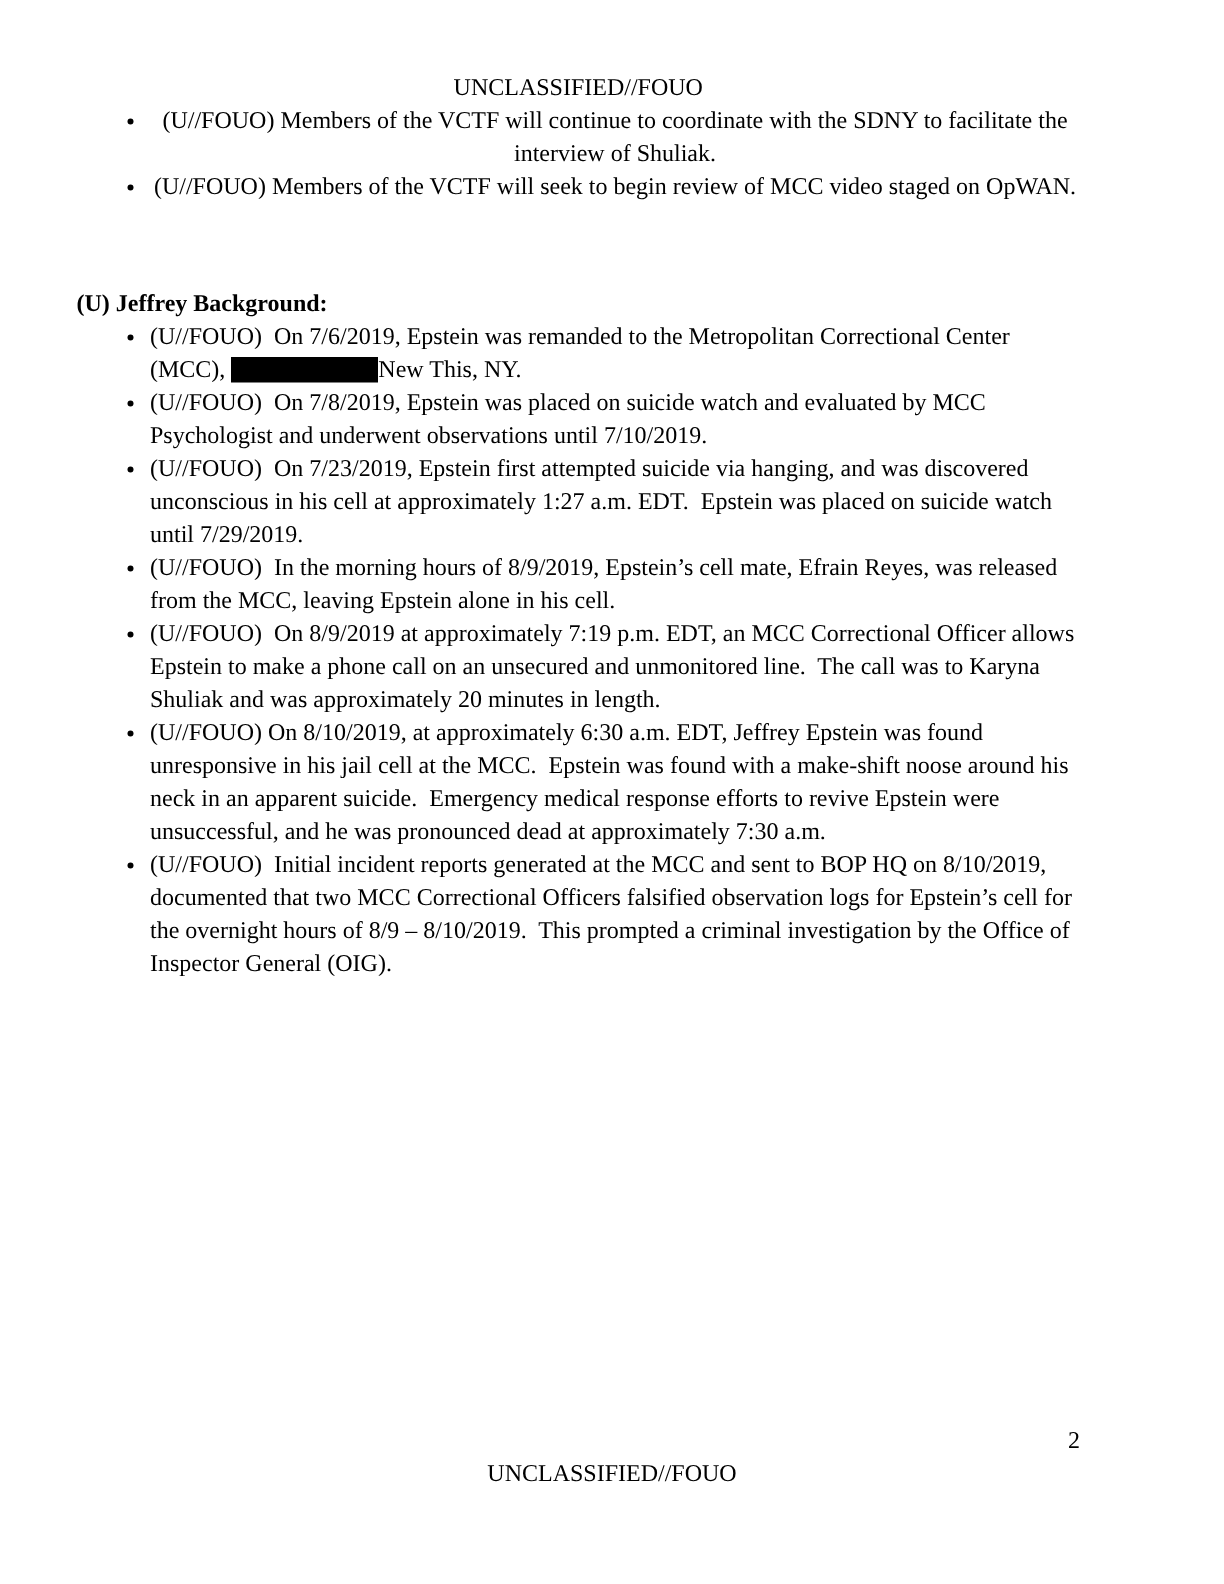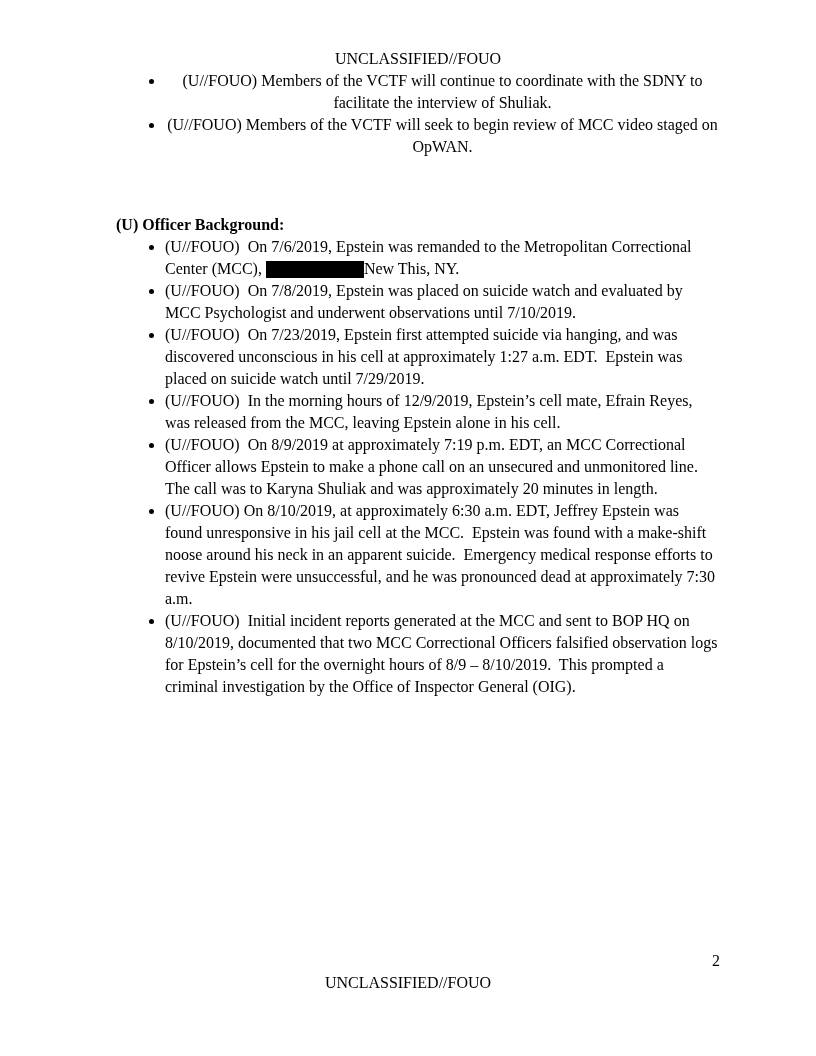--- a/index.html
+++ b/index.html
@@ -11,21 +11,21 @@
     position: relative;
     width: 816px;
     height: 1056px;
     margin: 0 auto;
     background: #ffffff;
     font-family: "Liberation Serif", "DejaVu Serif", serif;
     font-size: 16px;
     line-height: 22px;
     color: #000000;
     box-sizing: border-box;
-    padding: 48px 96px 0 116px;
+    padding: 48px 96px 0 51px;
     overflow: hidden;
   }
   .banner {
     text-align: center;
     white-space: pre-wrap;
   }
   .content-block {
     white-space: pre-wrap;
   }
   ul.doc-list {
@@ -79,34 +79,34 @@
 
   <ul class="doc-list top-list">
     <li>
       <span class="content-block">(U//FOUO) Members of the VCTF will continue to coordinate with the SDNY to facilitate the interview of Shuliak.</span>
     </li>
     <li>
       <span class="content-block">(U//FOUO) Members of the VCTF will seek to begin review of MCC video staged on OpWAN.</span>
     </li>
   </ul>
 
-  <div class="section-heading">(U) Officer Background:</div>
+  <div class="section-heading">(U) Jeffrey Background:</div>
 
   <ul class="doc-list background-list">
     <li>
       <span class="content-block">(U//FOUO)  On 7/6/2019, Epstein was remanded to the Metropolitan Correctional Center (MCC), </span><span class="redaction-box"></span><span class="content-block">New This, NY.</span>
     </li>
     <li>
       <span class="content-block">(U//FOUO)  On 7/8/2019, Epstein was placed on suicide watch and evaluated by MCC Psychologist and underwent observations until 7/10/2019.</span>
     </li>
     <li>
       <span class="content-block">(U//FOUO)  On 7/23/2019, Epstein first attempted suicide via hanging, and was discovered unconscious in his cell at approximately 1:27 a.m. EDT.  Epstein was placed on suicide watch until 7/29/2019.</span>
     </li>
     <li>
-      <span class="content-block">(U//FOUO)  In the morning hours of 12/9/2019, Epstein’s cell mate, Efrain Reyes, was released from the MCC, leaving Epstein alone in his cell.</span>
+      <span class="content-block">(U//FOUO)  In the morning hours of 8/9/2019, Epstein’s cell mate, Efrain Reyes, was released from the MCC, leaving Epstein alone in his cell.</span>
     </li>
     <li>
       <span class="content-block">(U//FOUO)  On 8/9/2019 at approximately 7:19 p.m. EDT, an MCC Correctional Officer allows Epstein to make a phone call on an unsecured and unmonitored line.  The call was to Karyna Shuliak and was approximately 20 minutes in length.</span>
     </li>
     <li>
       <span class="content-block">(U//FOUO) On 8/10/2019, at approximately 6:30 a.m. EDT, Jeffrey Epstein was found unresponsive in his jail cell at the MCC.  Epstein was found with a make-shift noose around his neck in an apparent suicide.  Emergency medical response efforts to revive Epstein were unsuccessful, and he was pronounced dead at approximately 7:30 a.m.</span>
     </li>
     <li>
       <span class="content-block">(U//FOUO)  Initial incident reports generated at the MCC and sent to BOP HQ on 8/10/2019, documented that two MCC Correctional Officers falsified observation logs for Epstein’s cell for the overnight hours of 8/9 – 8/10/2019.  This prompted a criminal investigation by the Office of Inspector General (OIG).</span>
     </li>

